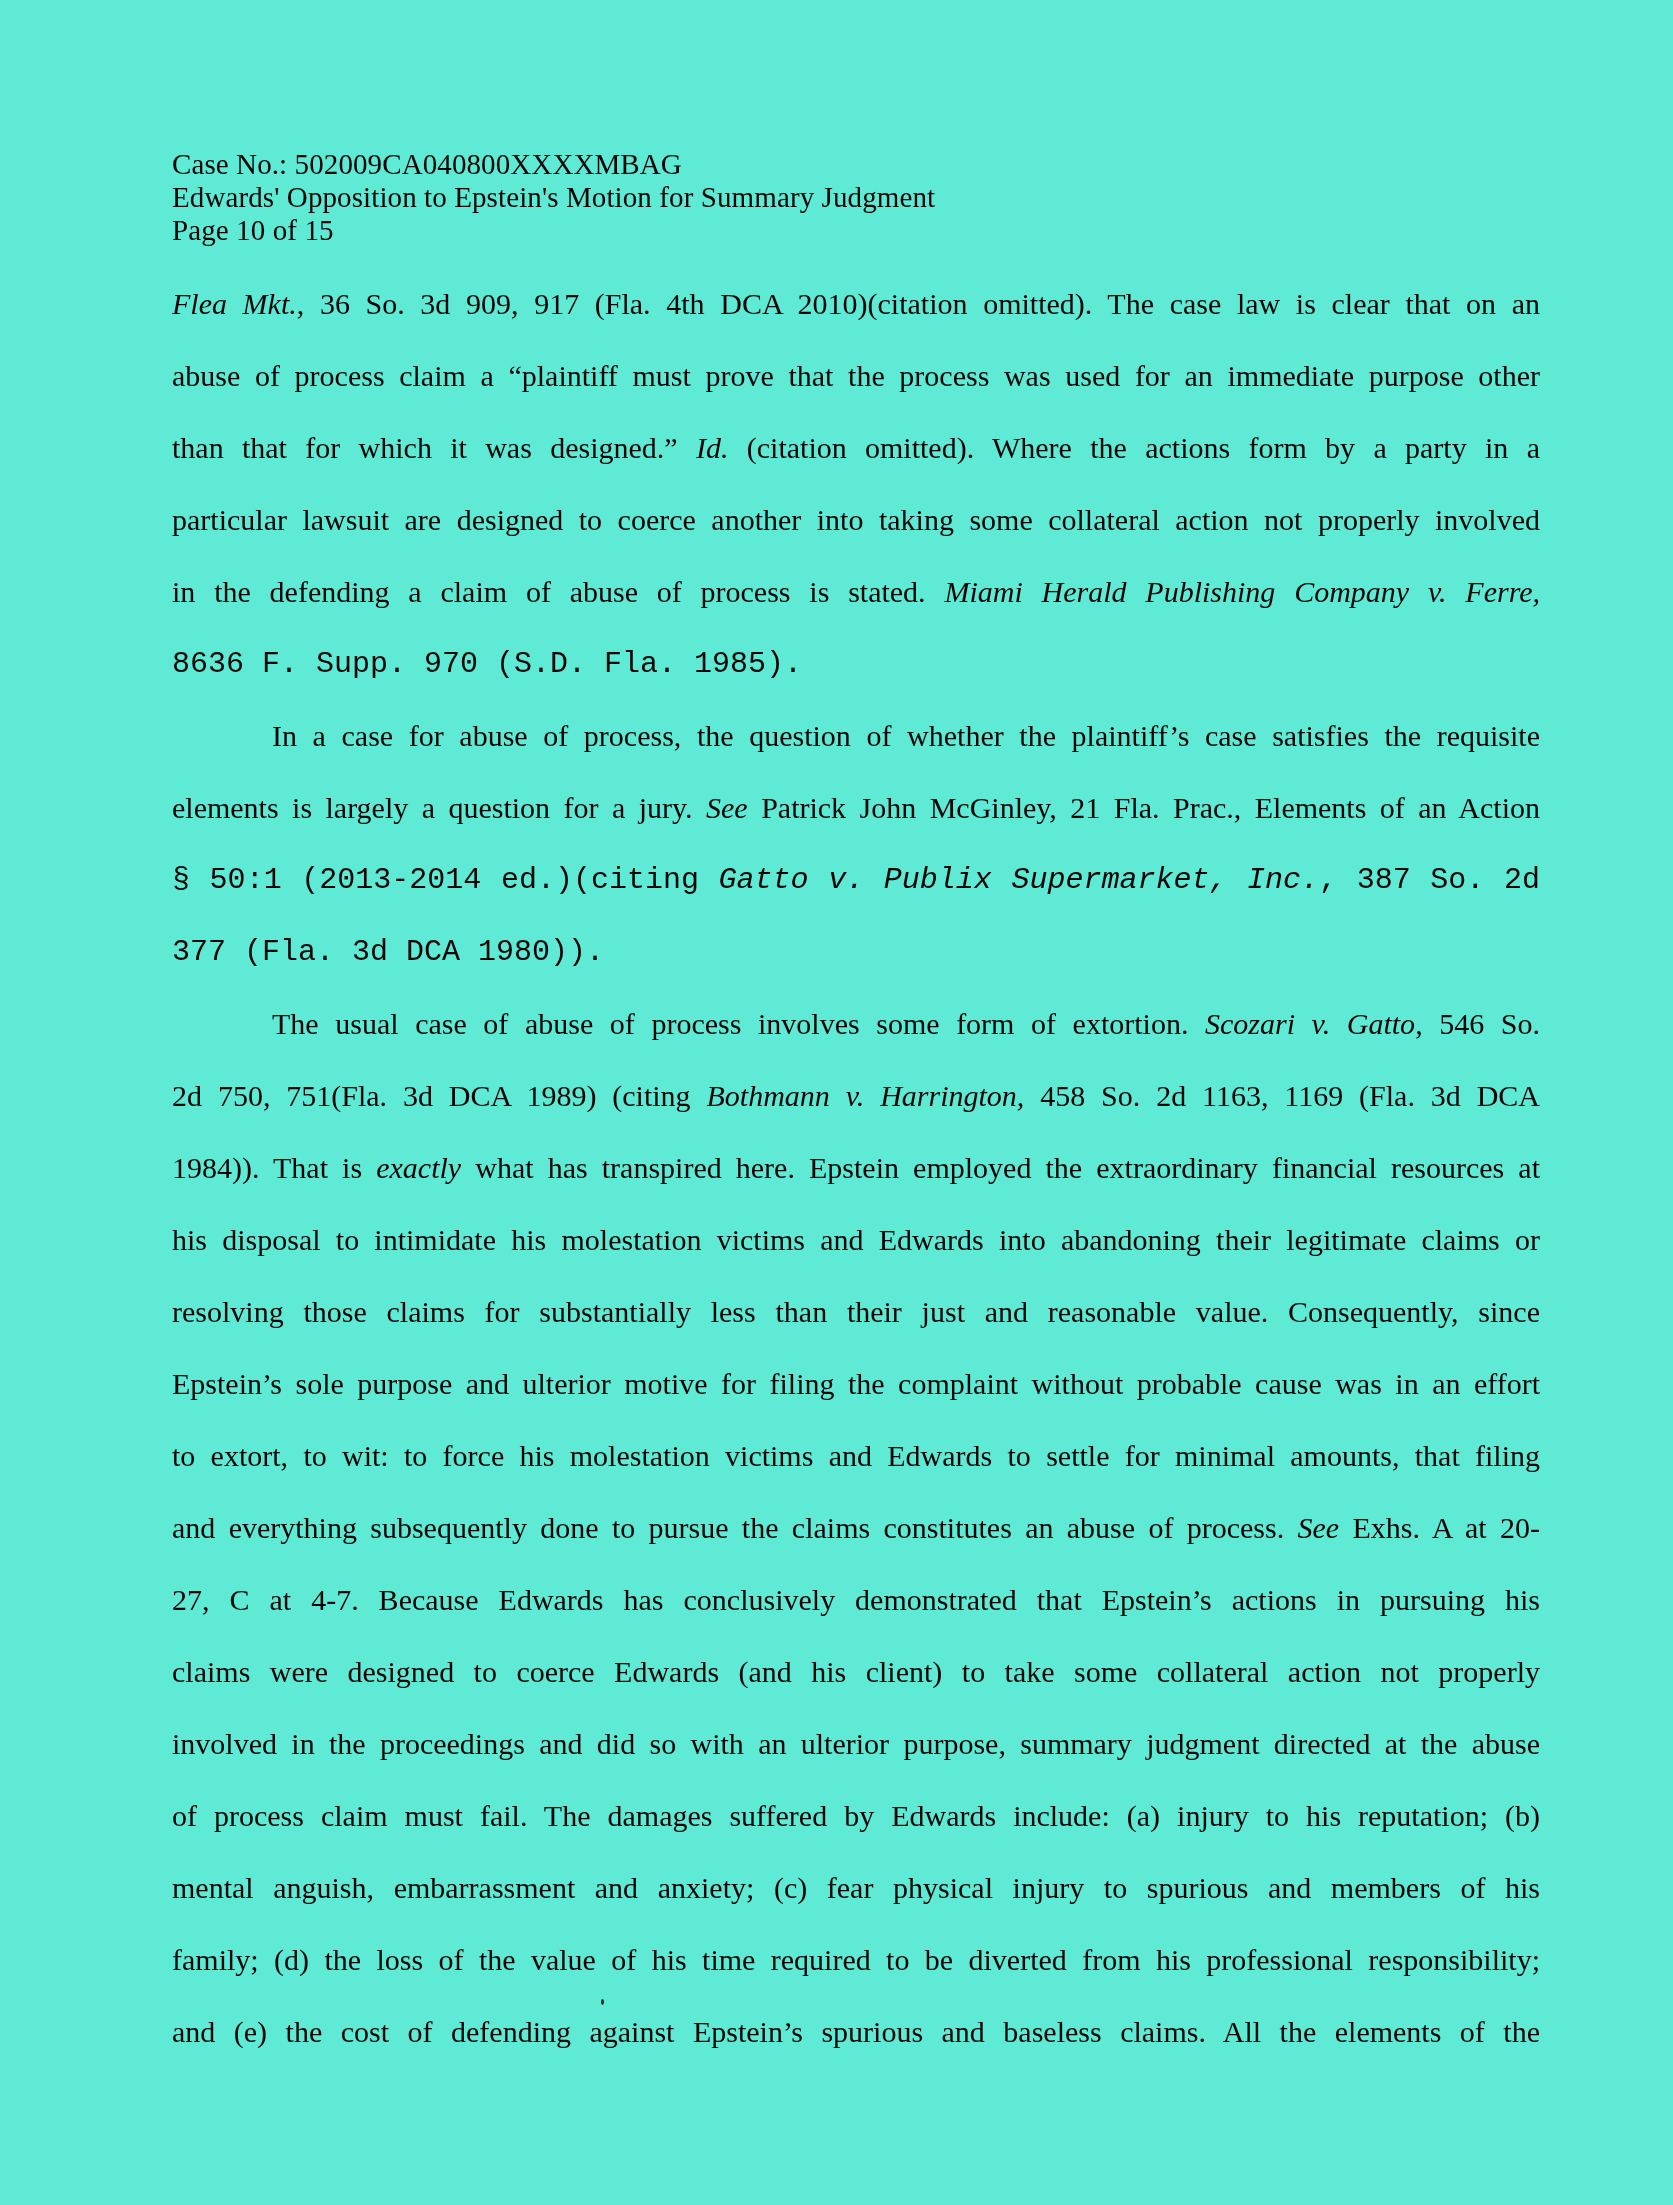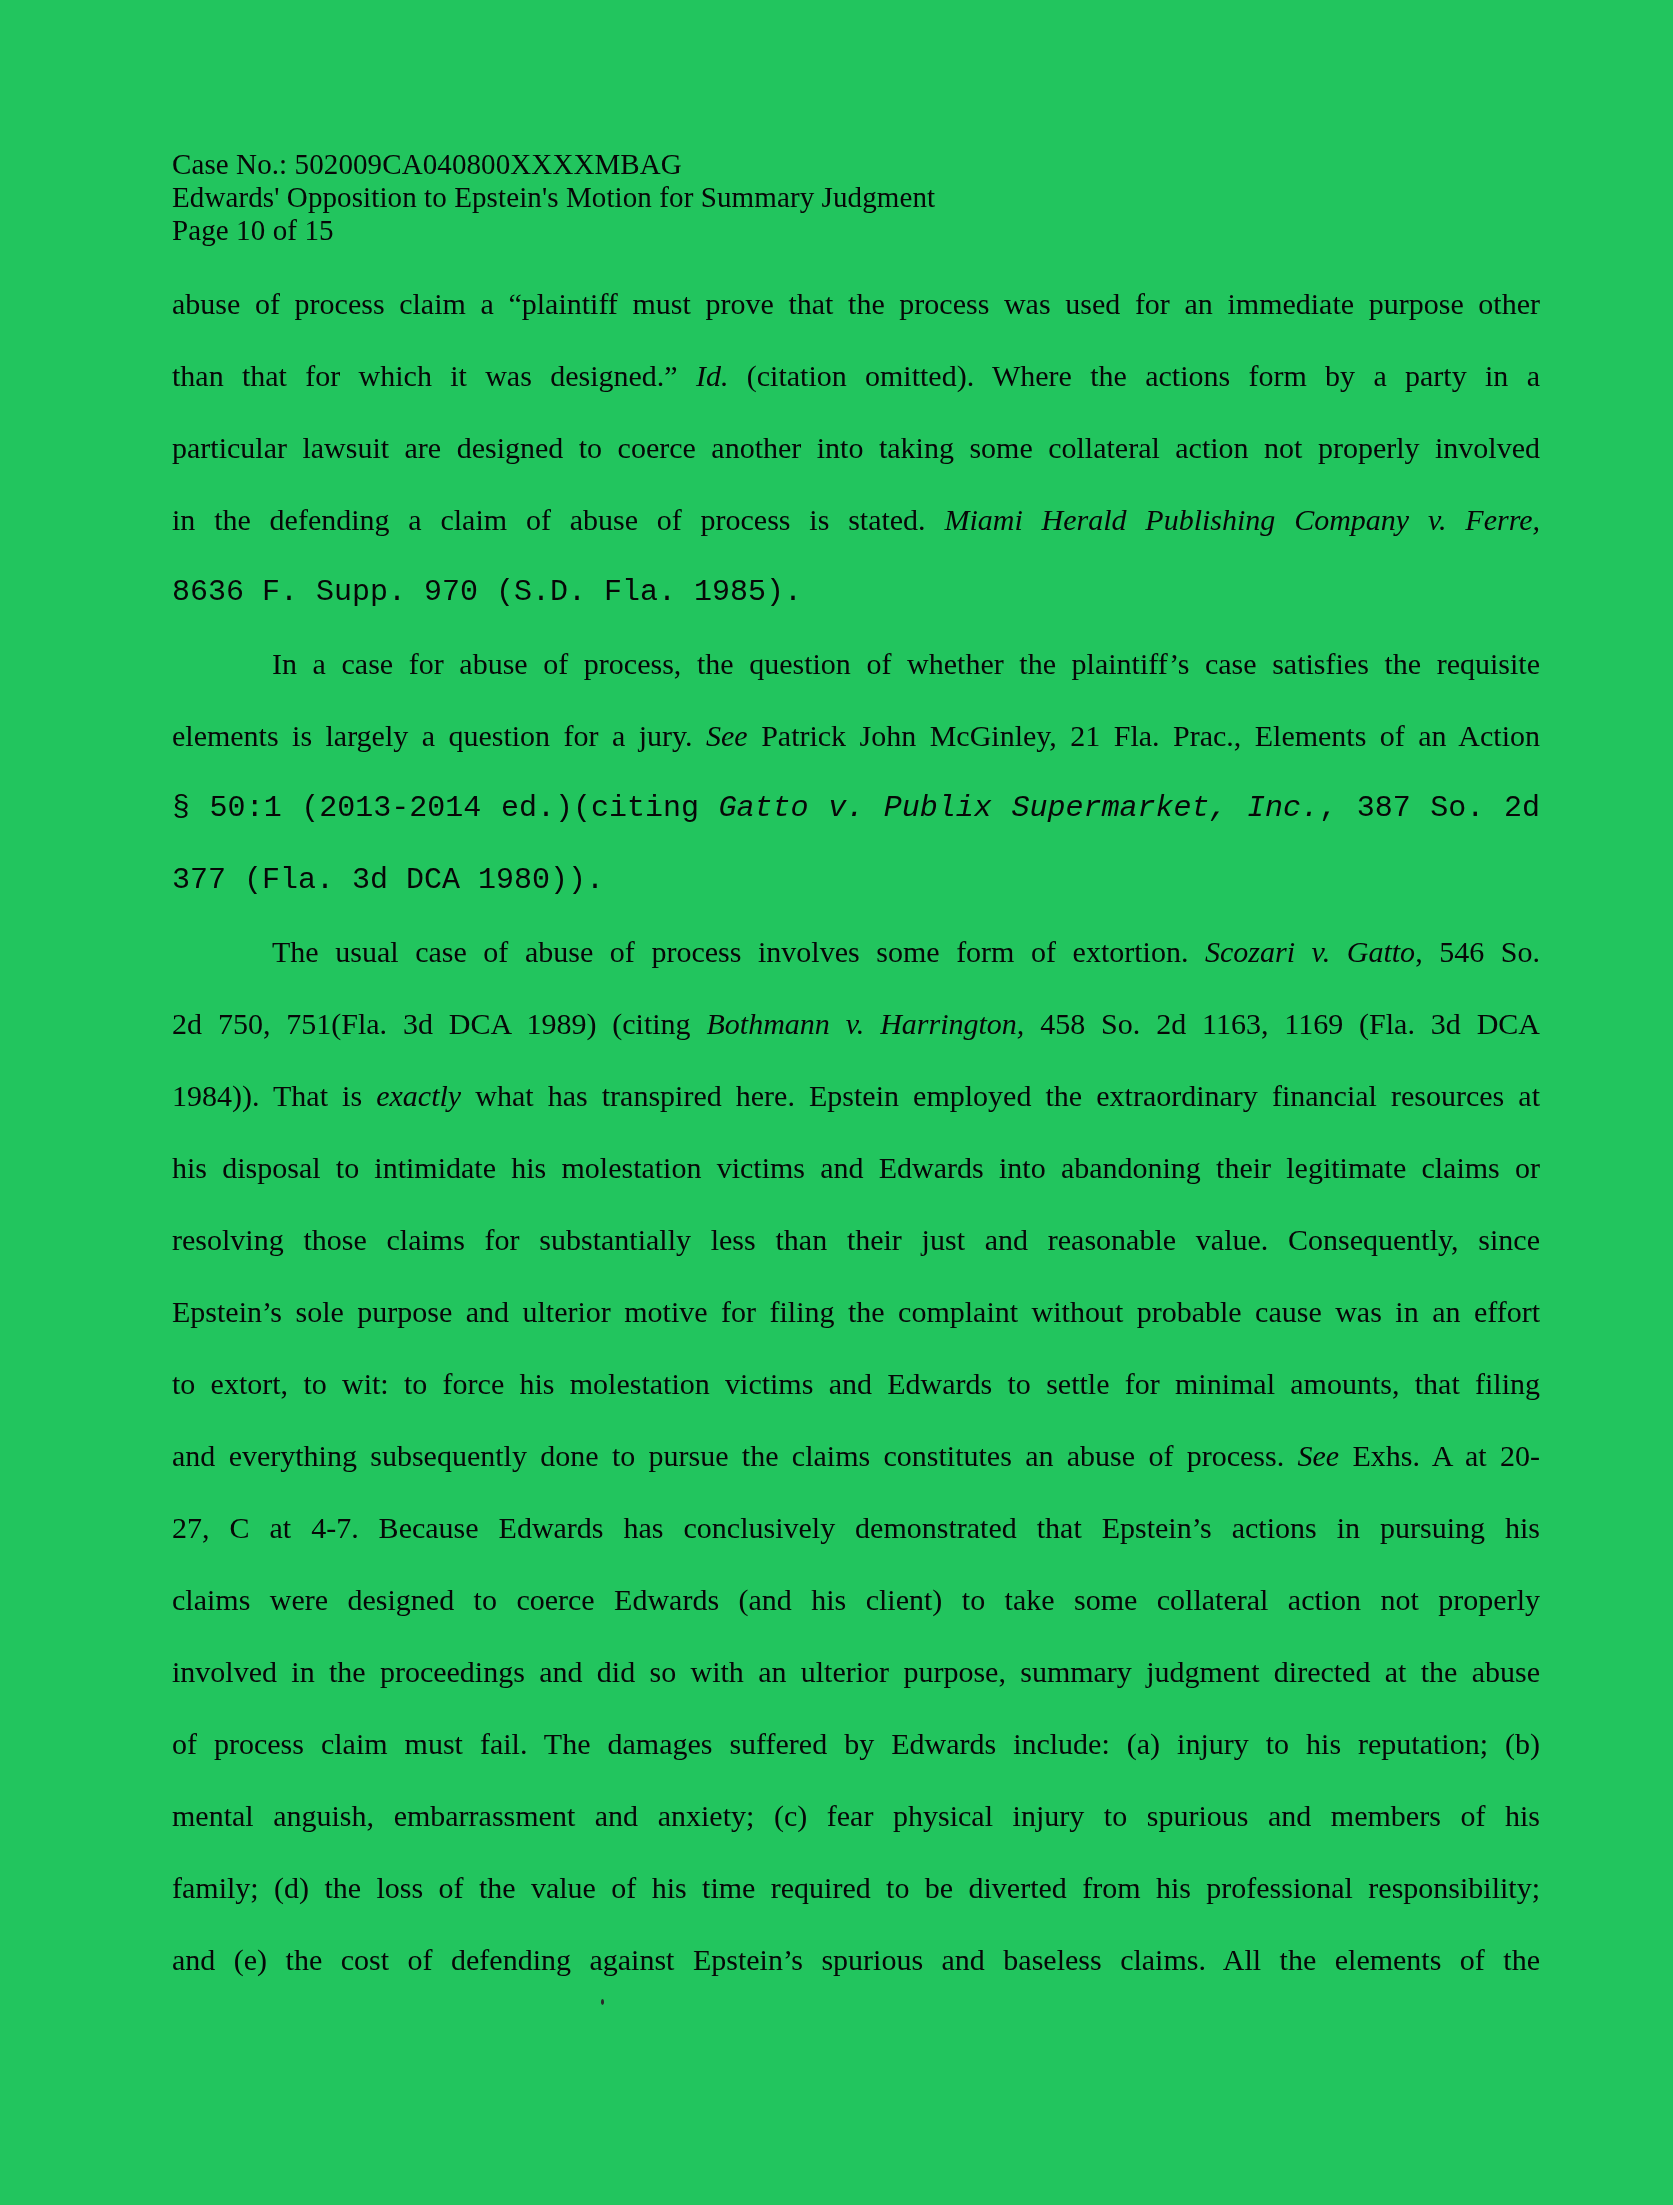--- a/index.html
+++ b/index.html
@@ -4,21 +4,21 @@
 <style>
   html, body {
     margin: 0;
     padding: 0;
     background: #ffffff;
   }
   .page {
     position: relative;
     width: 1674px;
     height: 2205px;
-    background: #22c55e;
+    background: #5eead4;
     overflow: hidden;
     font-family: "Liberation Serif", "DejaVu Serif", serif;
     color: #070707;
   }
   .content {
     position: absolute;
     left: 172px;
     top: 148px;
     width: 1368px;
   }
@@ -69,20 +69,21 @@
 
 <div class="page">
   <div class="content">
     <div class="doc-header">
       <div class="hline">Case No.:  502009CA040800XXXXMBAG</div>
       <div class="hline">Edwards' Opposition to Epstein's Motion for Summary Judgment</div>
       <div class="hline">Page 10 of 15</div>
     </div>
     <div class="doc-body">
         <div class="para">
+          <div class="line"><span class="it">Flea Mkt.</span><span>, 36 So. 3d 909, 917 (Fla. 4th DCA 2010)(citation omitted). The case law is clear that on an</span></div>
           <div class="line"><span>abuse of process claim a “plaintiff must prove that the process was used for an immediate purpose other</span></div>
           <div class="line"><span>than that for which it was designed.” </span><span class="it">Id.</span><span> (citation omitted). Where the actions form by a party in a</span></div>
           <div class="line"><span>particular lawsuit are designed to coerce another into taking some collateral action not properly involved</span></div>
           <div class="line"><span>in the defending a claim of abuse of process is stated.  </span><span class="it">Miami Herald Publishing Company v. Ferre,</span></div>
           <div class="line end"><span>8636 F. Supp. 970 (S.D. Fla. 1985).</span></div>
         </div>
         <div class="para">
           <div class="line indent"><span>In a case for abuse of process, the question of whether the plaintiff’s case satisfies the requisite</span></div>
           <div class="line"><span>elements is largely a question for a jury. </span><span class="it">See</span><span> Patrick John McGinley, 21 Fla. Prac., Elements of an Action</span></div>
           <div class="line end"><span>§ 50:1 (2013-2014 ed.)(citing </span><span class="it">Gatto v. Publix Supermarket, Inc.</span><span>, 387 So. 2d 377 (Fla. 3d DCA 1980)).</span></div>

